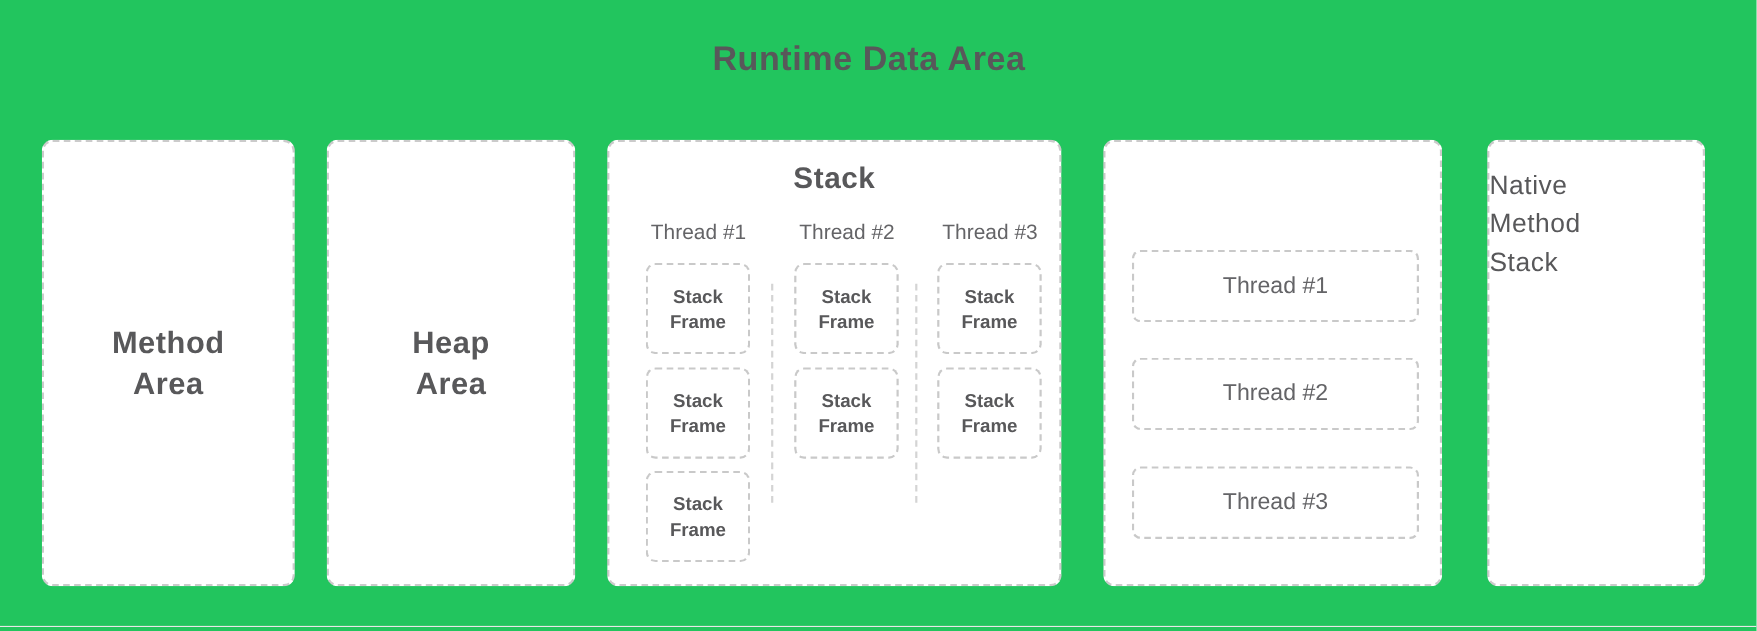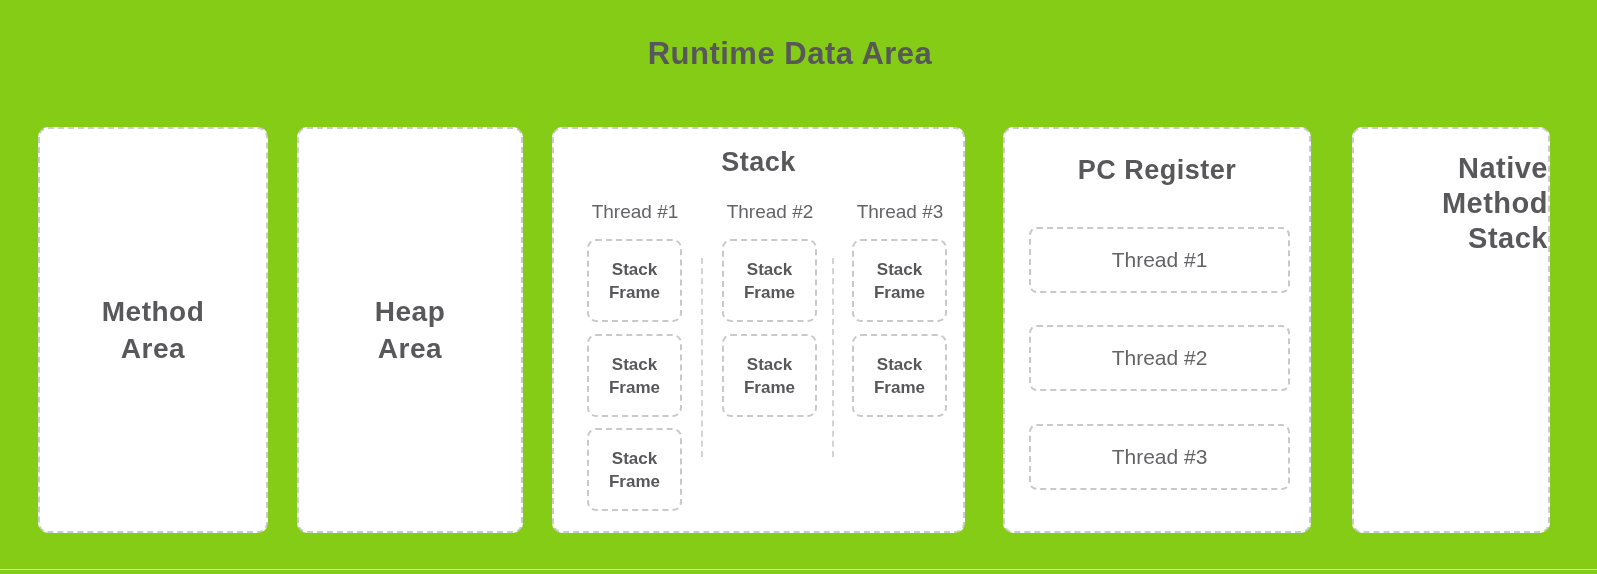--- a/index.html
+++ b/index.html
@@ -5,21 +5,21 @@
   * { margin: 0; padding: 0; box-sizing: border-box; }
   html, body { background: #ffffff; }
   body {
     font-family: "Liberation Sans", sans-serif;
     color: #58585a;
   }
   .canvas {
     position: relative;
     width: 1597px;
     height: 574px;
-    background: #84cc16;
+    background: #22c55e;
     overflow: hidden;
   }
   .diagram-title {
     position: absolute;
     top: 36px;
     left: 0;
     width: 1580px;
     text-align: center;
     font-size: 31px;
     font-weight: 700;
@@ -64,23 +64,23 @@
     letter-spacing: 0.5px;
     color: #58585a;
   }
   .stack-title { top: 18px; }
   .pc-title    { top: 26px; }
   .native-title {
     position: absolute;
     top: 22px;
     left: 0;
     width: 100%;
-    text-align: right;
-    font-size: 29px;
-    font-weight: 700;
+    text-align: left;
+    font-size: 24px;
+    font-weight: 400;
     line-height: 35px;
     letter-spacing: 0.5px;
     white-space: pre-line;
     color: #58585a;
   }
 
   .thread-col-label {
     position: absolute;
     top: 72px;
     width: 130px;
@@ -209,21 +209,20 @@
       <div class="frame-label">Stack
 Frame</div>
     </div>
     <div class="stack-frame fcol-3 frow-2">
       <div class="frame-label">Stack
 Frame</div>
     </div>
   </div>
 
   <div class="area-box box-pc">
-    <div class="section-title pc-title">PC Register</div>
 
     <div class="pc-thread-box pcrow-1">
       <div class="pc-thread-label">Thread #1</div>
     </div>
     <div class="pc-thread-box pcrow-2">
       <div class="pc-thread-label">Thread #2</div>
     </div>
     <div class="pc-thread-box pcrow-3">
       <div class="pc-thread-label">Thread #3</div>
     </div>

